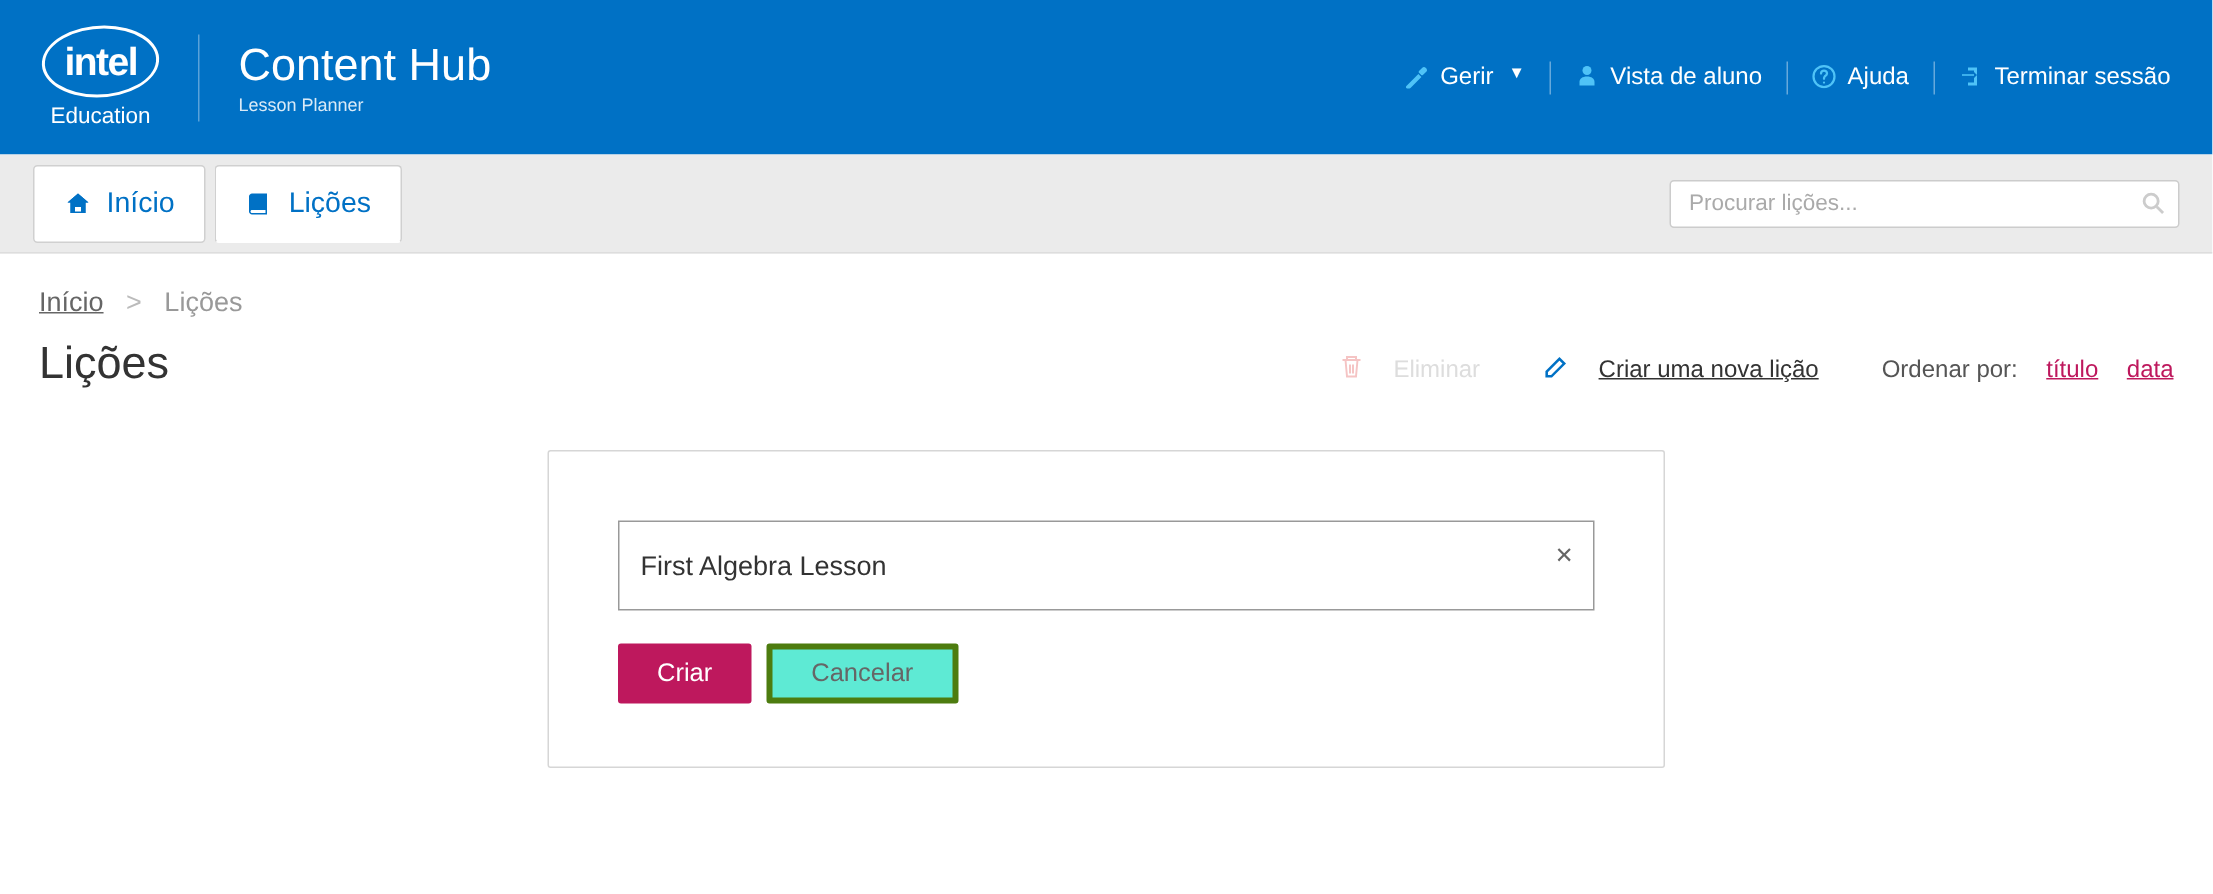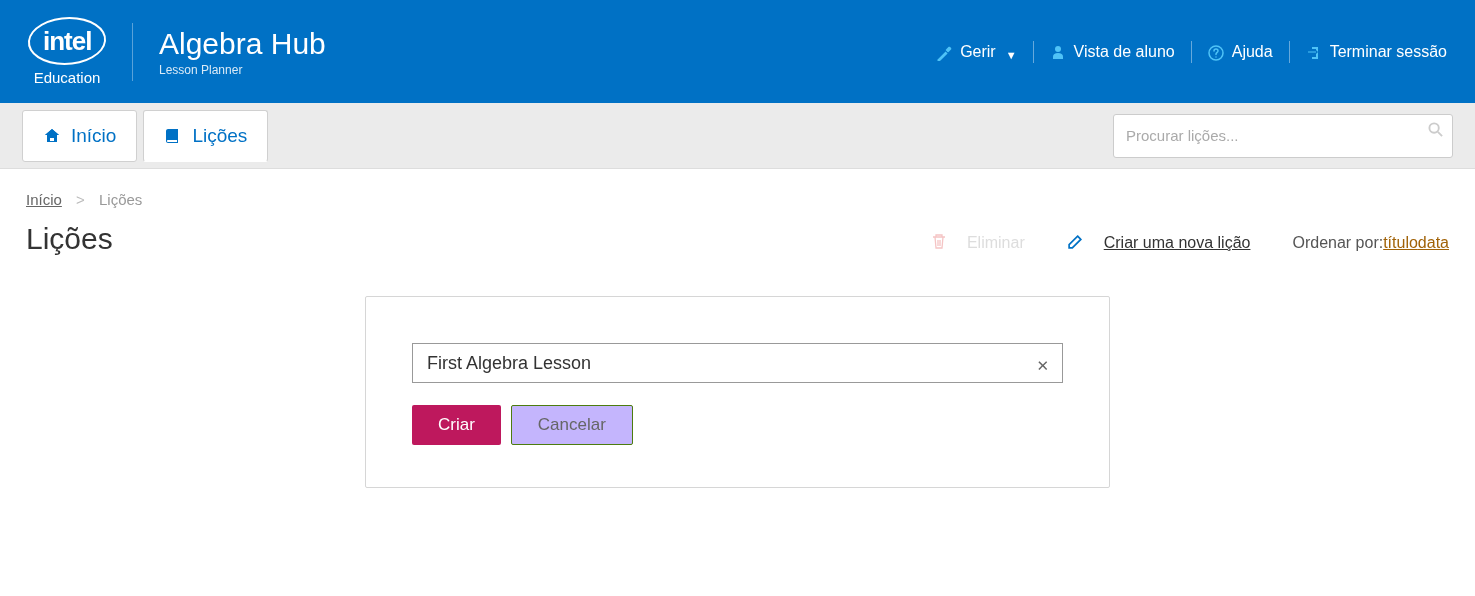--- a/index.html
+++ b/index.html
@@ -10,78 +10,78 @@
     .logo-area { display: flex; align-items: center; height: 100%; }
     .intel-logo { display: flex; flex-direction: column; align-items: center; }
     .intel-oval { border: 2px solid #fff; border-radius: 50% / 50%; width: 78px; height: 48px; display: flex; align-items: center; justify-content: center; font-weight: bold; font-size: 26px; transform: skewX(-6deg); }
     .intel-oval span { transform: skewX(6deg); letter-spacing: -1px; }
     .edu-label { font-size: 15px; margin-top: 4px; font-weight: 400; }
     .divider { width: 1px; height: 58px; background: rgba(255,255,255,0.35); margin: 0 26px; }
     .app-title { display: flex; flex-direction: column; }
     .app-title-main { font-size: 30px; font-weight: 300; }
     .app-title-sub { font-size: 12px; color: rgba(255,255,255,0.85); margin-top: 2px; font-weight: 300; }
     .header-right { margin-left: auto; display: flex; align-items: center; gap: 16px; font-size: 16px; }
-    .hdr-link { display: flex; align-items: flex-end; gap: 8px; cursor: pointer; }
+    .hdr-link { display: flex; align-items: flex-start; gap: 8px; cursor: pointer; }
     .hdr-sep { width: 1px; height: 22px; background: rgba(255,255,255,0.4); }
     .hdr-icon { width: 16px; height: 16px; display: inline-flex; align-items: center; justify-content: center; color: #4fc3f7; }
     .chev { font-size: 11px; margin-left: 2px; }
     
     
     .navbar { background: #ebebeb; height: 66px; border-bottom: 1px solid #ddd; display: flex; align-items: center; padding: 0 22px; }
     .tabs { display: flex; gap: 6px; }
     .tab { display: flex; align-items: center; gap: 10px; padding: 14px 20px; background: #fff; border: 1px solid #d0d0d0; border-radius: 3px; font-size: 19px; color: #0071c5; cursor: pointer; }
     .tab.active { border-bottom-color: #fff; position: relative; z-index: 1; }
     .tab-icon { width: 18px; height: 18px; display: inline-flex; }
     .search-box { margin-left: auto; position: relative; }
-    .search-input { width: 340px; height: 44px; padding: 4px 34px 4px 12px; border: 1px solid #ccc; border-radius: 3px; font-size: 15px; color: #666; outline: none; }
+    .search-input { width: 340px; height: 32px; padding: 4px 34px 4px 12px; border: 1px solid #ccc; border-radius: 3px; font-size: 15px; color: #666; outline: none; }
     .search-input::placeholder { color: #aaa; }
     .search-icon { position: absolute; right: 10px; top: 8px; color: #ccc; }
     
     
     .content { padding: 22px 26px; }
-    .breadcrumb { font-size: 15px; color: #999; margin-bottom: 14px; }
+    .breadcrumb { font-size: 18px; color: #999; margin-bottom: 14px; }
     .breadcrumb a { color: #666; text-decoration: underline; cursor: pointer; }
     .bc-sep { margin: 0 10px; color: #bbb; }
     .page-header { display: flex; align-items: baseline; margin-bottom: 30px; }
     .page-title { font-size: 30px; font-weight: normal; color: #333; }
     .actions { margin-left: auto; display: flex; align-items: center; gap: 42px; font-size: 16px; }
     .action-link { display: flex; align-items: center; gap: 20px; cursor: pointer; }
     .action-link.disabled { color: #ddd; cursor: default; }
     .action-link.disabled .act-icon { color: #f5c4c4; }
     .action-link.enabled { color: #333; text-decoration: underline; }
     .action-link.enabled .act-icon { color: #0071c5; text-decoration: none; }
-    .sort-group { display: flex; align-items: center; gap: 0; }
+    .sort-group { display: flex; align-items: center; gap: 19px; }
     .sort-label { color: #555; }
-    .sort-link { color: #a16207; text-decoration: underline; cursor: pointer; }
+    .sort-link { color: #be185d; text-decoration: underline; cursor: pointer; }
     
     
     .dialog { width: 745px; margin: 40px auto 0; border: 1px solid #d6d6d6; border-radius: 2px; padding: 46px 46px 42px; }
     .field-label { font-size: 16px; color: #888; margin-bottom: 12px; }
     .text-input-wrap { position: relative; margin-bottom: 22px; }
-    .text-input { width: 100%; height: 40px; padding: 8px 38px 8px 14px; border: 1px solid #999; font-size: 18px; color: #333; outline: none; }
+    .text-input { width: 100%; height: 60px; padding: 8px 38px 8px 14px; border: 1px solid #999; font-size: 18px; color: #333; outline: none; }
     .clear-x { position: absolute; right: 14px; top: 14px; font-size: 15px; color: #666; cursor: pointer; }
     .dialog-buttons { display: flex; gap: 10px; }
     .btn { height: 40px; padding: 0 26px; font-size: 17px; border-radius: 2px; cursor: pointer; border: none; }
     .btn-primary { background: #be185d; color: #fff; }
-    .btn-secondary { background: #c4b5fd; border: 1px solid #4d7c0f; color: #666; }
+    .btn-secondary { background: #5eead4; border: 4px solid #4d7c0f; color: #666; }
   </style>
 </head>
 <body>
 
 <div class="header">
   <div class="logo-area">
     <div class="intel-logo">
       <div class="intel-oval">
           <span>intel</span>
         </div>
       <div class="edu-label">Education</div>
     </div>
     <div class="divider"></div>
     <div class="app-title">
-      <div class="app-title-main">Algebra Hub</div>
+      <div class="app-title-main">Content Hub</div>
       <div class="app-title-sub">Lesson Planner</div>
     </div>
   </div>
   <div class="header-right">
     <div class="hdr-link">
       <span class="hdr-icon">
         <svg viewBox="0 0 16 16" width="16" height="16" fill="currentColor">
             <path d="M15.3 3.5c.1.4 0 .8-.3 1.1l-2.4 2.4c-.3.3-.8.3-1.1 0l-1.5-1.5c-.3-.3-.3-.8 0-1.1L12.4 2c.3-.3.7-.4 1.1-.3.9.3 1.6 1 1.8 1.8zM9.6 6.4l-8 8c-.4.4-.4 1 0 1.4l.6.6c.4.4 1 .4 1.4 0l8-8-2-2z"></path>
           </svg>
       </span>

